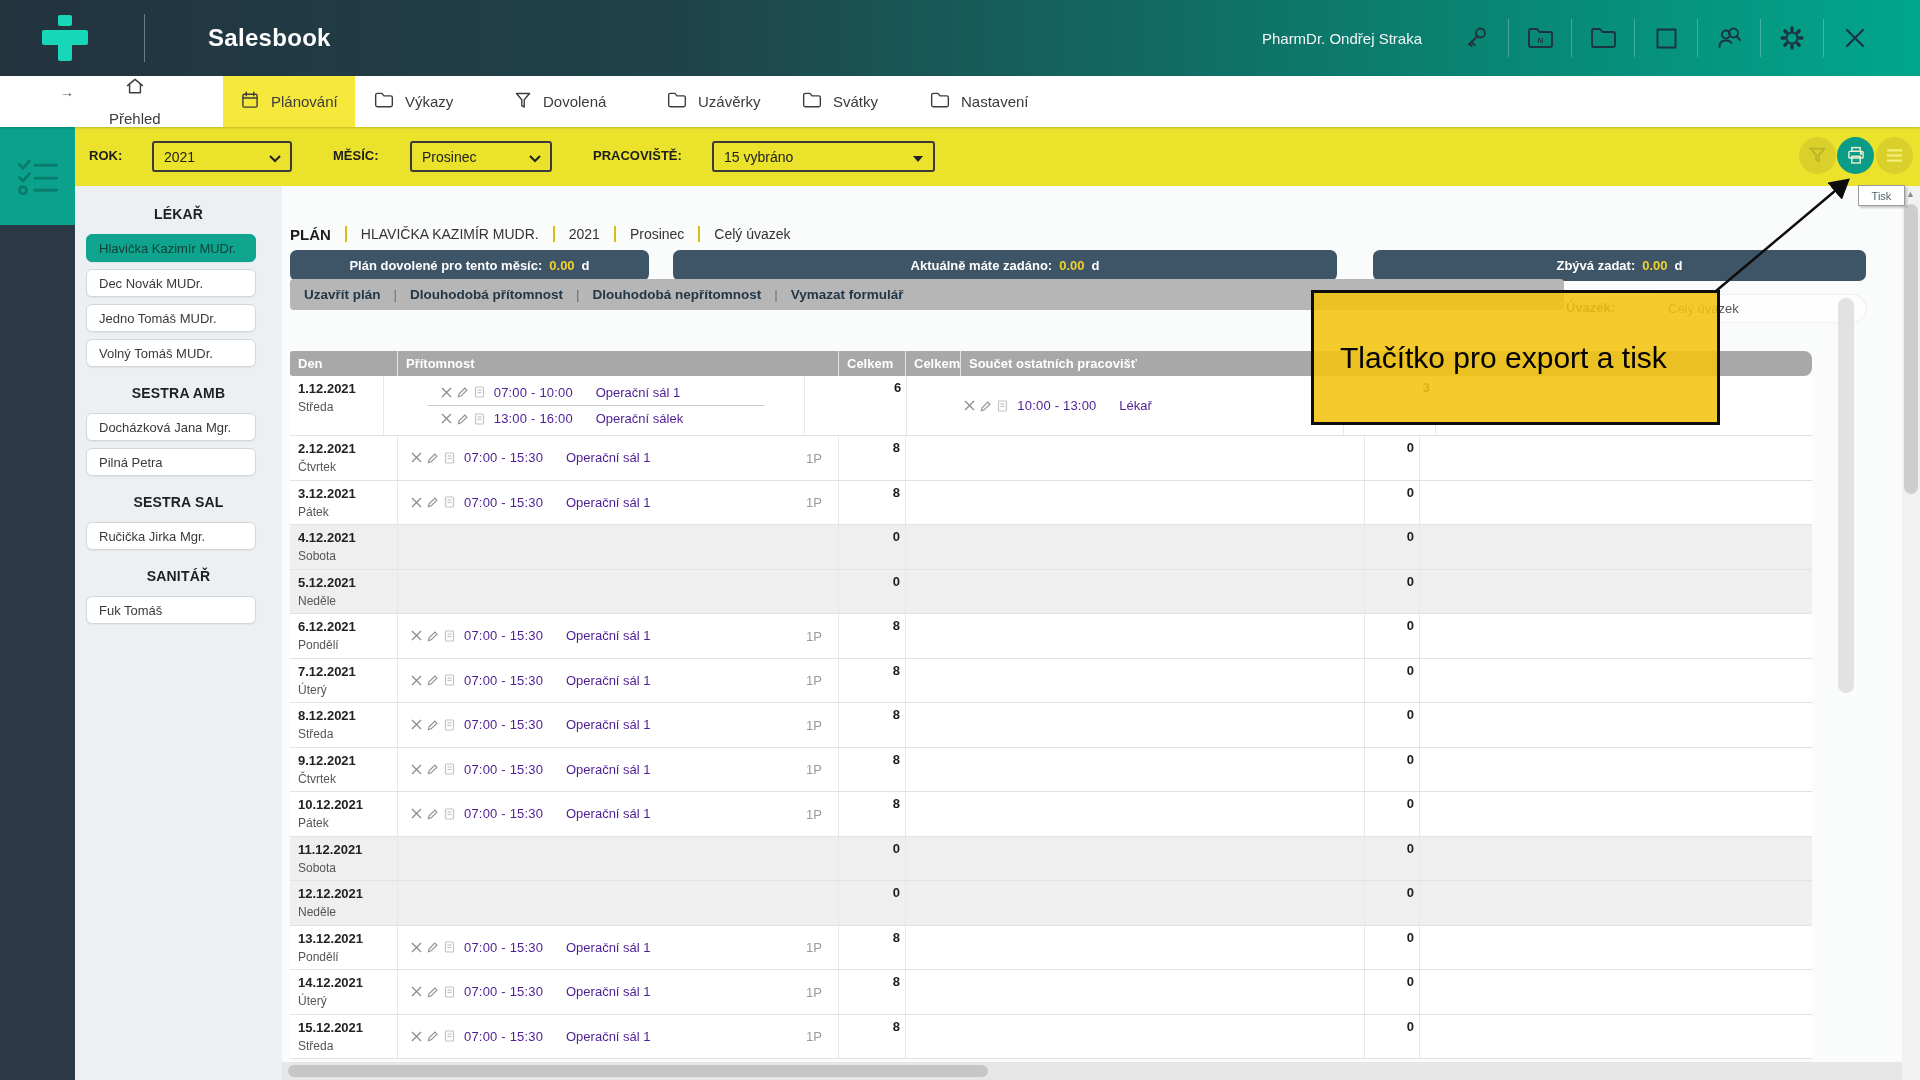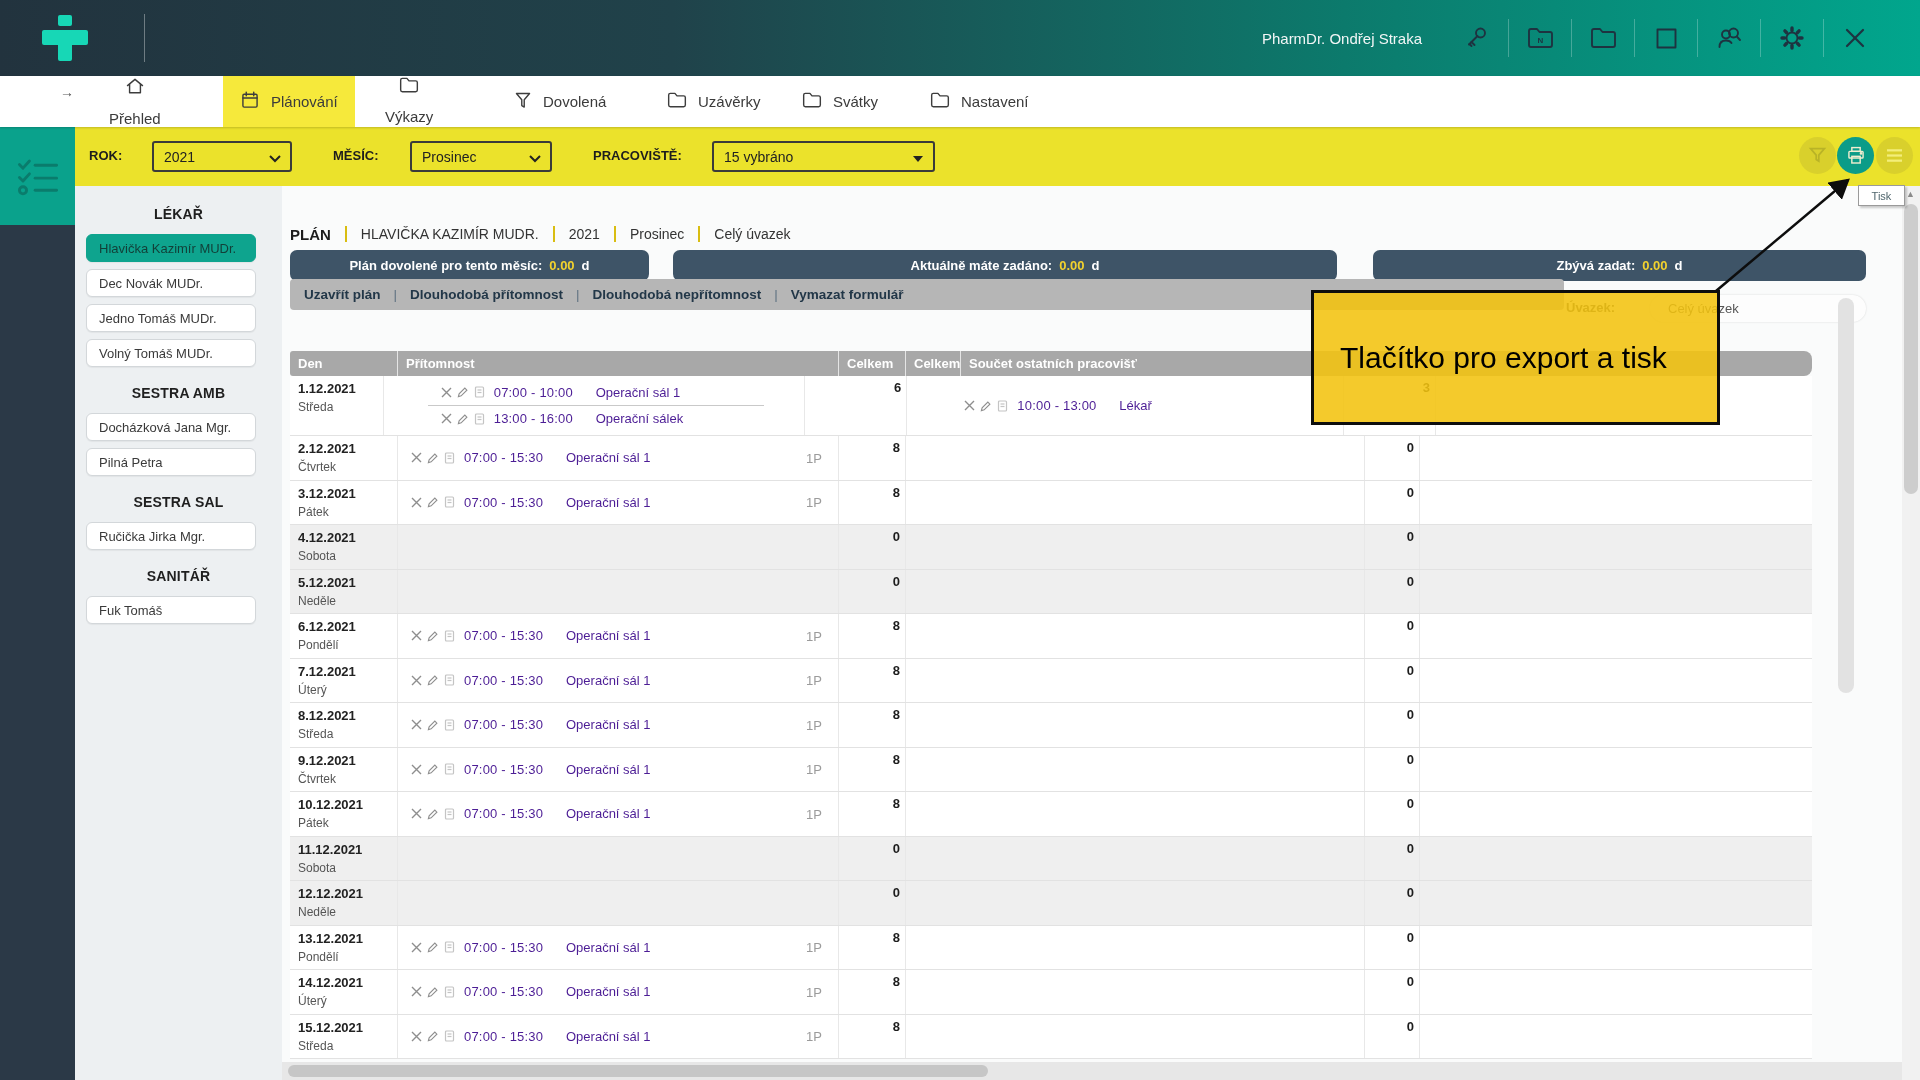--- a/index.html
+++ b/index.html
@@ -123,20 +123,21 @@
 
 <div id="screen">
 
   <header class="app-header">
     <svg class="logo-cross" width="46" height="46" viewBox="0 0 46 46">
       <rect x="16" y="0" width="14" height="11" rx="2" fill="#17d7b6"></rect>
       <rect x="0" y="15" width="46" height="15" rx="2" fill="#17d7b6"></rect>
       <rect x="16" y="15" width="14" height="31" rx="2" fill="#17d7b6"></rect>
     </svg>
     <div class="logo-divider"></div>
+    <div class="app-title">Salesbook</div>
     <div class="header-right">
       <span class="user-name">PharmDr. Ondřej Straka</span>
       <span class="h-icon">
         <svg width="26" height="26" viewBox="0 0 26 26">
             <circle cx="16.5" cy="8" r="4.5"></circle>
             <path d="M13.5 11 L5 19.5"></path>
             <path d="M7.5 17 l3 3"></path>
             <path d="M5.5 19 l2 2"></path>
           </svg>
       </span>
@@ -206,21 +207,21 @@
         </div>
         <div class="nav-tab active" style="left: 223px;">
           <span><svg width="20" height="20" viewBox="0 0 24 24">
               <rect x="3.5" y="5" width="17" height="15.5" rx="1.5"></rect>
               <line x1="7.5" y1="2.5" x2="7.5" y2="7"></line>
               <line x1="16.5" y1="2.5" x2="16.5" y2="7"></line>
               <line x1="3.5" y1="9.5" x2="20.5" y2="9.5"></line>
             </svg></span>
           <span>Plánování</span>
         </div>
-        <div class="nav-tab" style="left: 368px; flex-direction: column;">
+        <div class="nav-tab" style="left: 357px;">
           <span><svg width="20" height="18" viewBox="0 0 24 21">
               <path d="M2 4.5 q0-2 2-2 h5.5 l2.5 3 h8 q2 0 2 2 v9 q0 2 -2 2 h-16 q-2 0 -2-2 z"></path>
             </svg></span>
           <span>Výkazy</span>
         </div>
         <div class="nav-tab" style="left: 497px;">
           <span><svg width="18" height="19" viewBox="0 0 22 23">
               <path d="M3 3 h16 l-6.5 7.5 v9 l-3-1.8 v-7.2 z"></path>
             </svg></span>
           <span>Dovolená</span>

